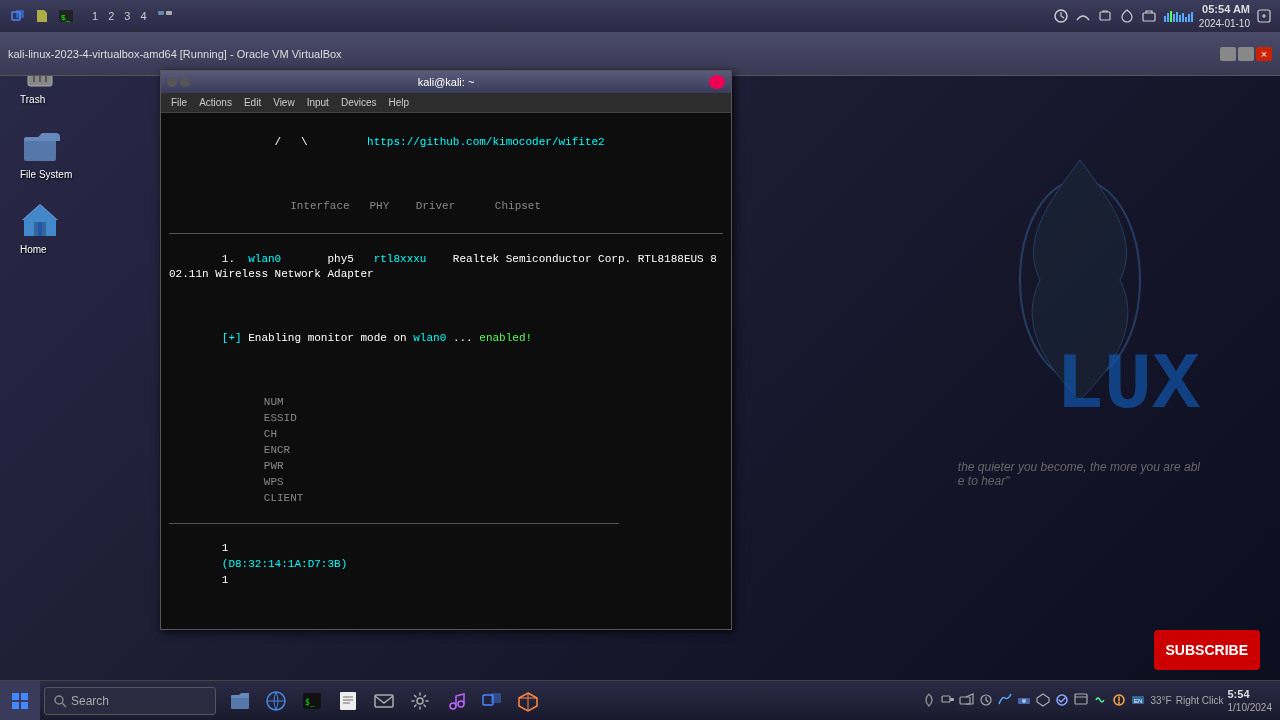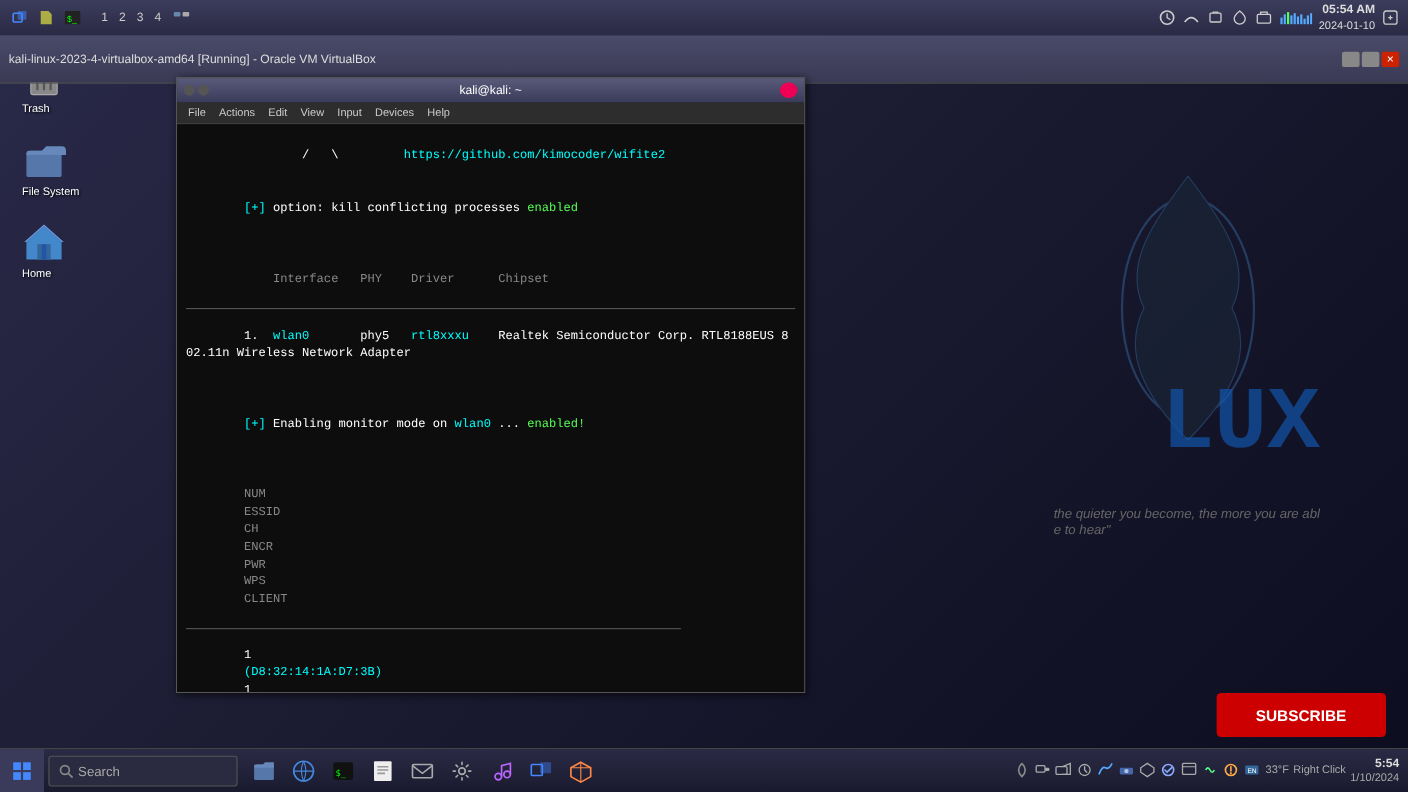--- a/index.html
+++ b/index.html
@@ -177,37 +177,37 @@
       padding: 6px 8px;
       height: calc(100% - 42px);
       overflow: hidden;
       line-height: 1.45;
     }
 
     
     .t-cyan { color: #00ffff; }
     .t-green { color: #55ff55; }
     .t-white { color: #ffffff; }
-    .t-gray { color: #888; }
+    .t-gray { color: #888; margin-left: 42px; }
 
     .terminal-line {
       white-space: pre-wrap;
       word-break: break-all;
     }
 
     
     .subscribe-btn {
       position: absolute;
       bottom: 50px;
       right: 20px;
       background: #cc0000;
       color: #fff;
       font-weight: bold;
       font-size: 14px;
-      padding: 12px 36px;
+      padding: 12px 12px;
       border-radius: 4px;
       cursor: pointer;
     }
 
     
     .taskbar-bottom {
       position: absolute;
       bottom: 0;
       left: 0;
       right: 0;
@@ -266,21 +266,21 @@
       padding-right: 8px;
       color: #ccc;
       font-size: 11px;
     }
     .sys-tray {
       display: flex;
       align-items: center;
       gap: 3px;
     }
     .tray-clock {
-      text-align: right;
+      text-align: left;
       line-height: 1.3;
     }
 
     
     .desktop-text {
       position: absolute;
       color: #aaa;
       font-size: 13px;
       font-style: italic;
     }
@@ -443,23 +443,20 @@
       <span class="vbox-menu-item">View</span>
       <span class="vbox-menu-item">Input</span>
       <span class="vbox-menu-item">Devices</span>
       <span class="vbox-menu-item">Help</span>
     </div>
 
     <div class="terminal">
       <div class="terminal-line">
         <span class="t-white">        /   \         </span><span class="t-cyan">https://github.com/kimocoder/wifite2</span>
       </div>
-      <div class="terminal-line">
-        <span class="t-cyan">[+]</span> <span class="t-white">option: kill conflicting processes </span><span class="t-green">enabled</span>
-      </div>
       <br>
       <div class="terminal-line">
         <span class="t-gray">    Interface&nbsp;&nbsp;&nbsp;PHY&nbsp;&nbsp;&nbsp;&nbsp;Driver&nbsp;&nbsp;&nbsp;&nbsp;&nbsp;&nbsp;Chipset</span>
       </div>
       <div style="border-top:1px solid #555; margin:2px 0;"></div>
       <div class="terminal-line">
         <span class="t-white">1.  </span><span class="t-cyan">wlan0</span><span class="t-white">       phy5   </span><span class="t-cyan">rtl8xxxu</span><span class="t-white">    Realtek Semiconductor Corp. RTL8188EUS 802.11n Wireless Network Adapter</span>
       </div>
       <br>
       <div class="terminal-line">

